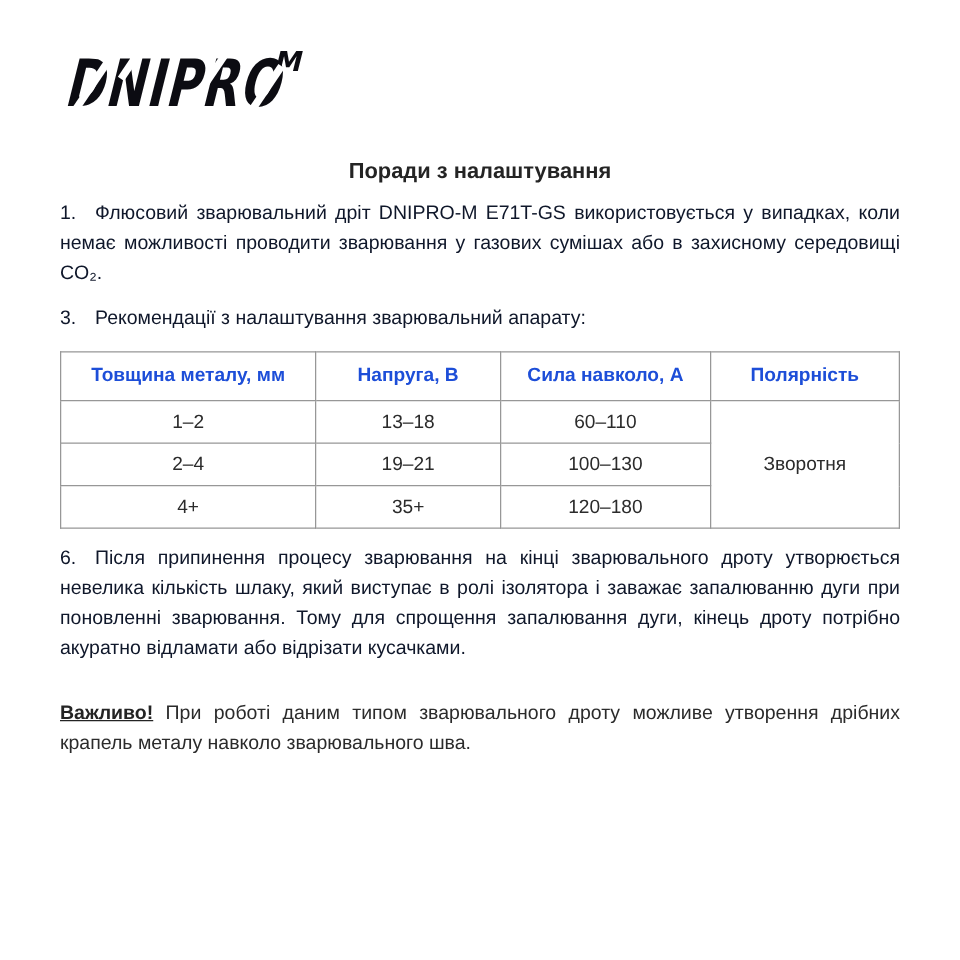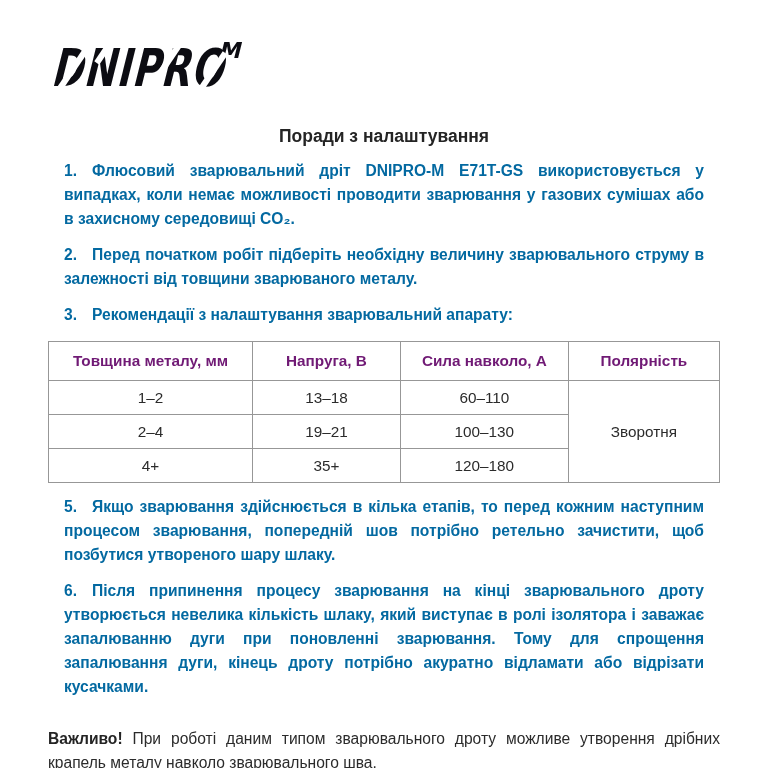--- a/index.html
+++ b/index.html
@@ -68,26 +68,25 @@
   .title {
     margin: 28px 0 8px 0;
     text-align: center;
     font-size: 17.5px;
     font-weight: bold;
     color: #242424;
   }
 
   
   .item {
-    margin: 12px 16px;
+    margin: 12px 0;
     font-size: 15.6px;
     line-height: 24px;
     text-align: justify;
-    color: #0369a1;
-    font-weight: bold;
+    color: #0f172a;
   }
   .item .num {
     display: inline-block;
     min-width: 28px;
   }
 
   
   table.spec {
     width: 100%;
     border-collapse: collapse;
@@ -97,62 +96,60 @@
   table.spec th, table.spec td {
     border: 1.5px solid #979797;
     text-align: center;
     vertical-align: middle;
     font-size: 15.3px;
     color: #2b2b2b;
   }
   table.spec th {
     font-weight: bold;
     height: 36px;
-    color: #701a75;
+    color: #1d4ed8;
   }
   table.spec td { height: 31px; text-align: center; }
   .col1 { width: 30.5%; }
   .col2 { width: 22%; }
   .col3 { width: 25%; }
   .col4 { width: 22.5%; }
 
   
   .note {
     margin-top: 28px;
     font-size: 15.6px;
     line-height: 24px;
     text-align: justify;
     color: #2b2b2b;
   }
   .note .label {
     font-weight: bold;
     color: #242424;
+    text-decoration: underline;
   }
 </style>
 </head>
 <body>
 
 <div class="page">
 
   <div class="logo">
     <span class="logo-text">DNIPRO</span>
     <span class="logo-sup">M</span>
     <i class="cut c1"></i>
     <i class="cut c2"></i>
     <i class="cut c3"></i>
     <i class="cut c4"></i>
   </div>
 
   <div class="title">Поради з налаштування</div>
 
   <p class="item">
     <span class="num">1.</span><span>Флюсовий зварювальний дріт DNIPRO-M E71T-GS  використовується у випадках, коли немає можливості проводити зварювання у газових сумішах або в захисному середовищі CO₂.</span>
-  </p>
-  <p class="item">
-    <span class="num">2.</span><span>Перед початком робіт підберіть необхідну величину зварювального струму в залежності від товщини зварюваного металу.</span>
   </p>
   <p class="item">
     <span class="num">3.</span><span>Рекомендації з налаштування зварювальний апарату:</span>
   </p>
 
   <table class="spec">
     <tbody>
       <tr>
         <th class="col1">Товщина металу, мм</th>
         <th class="col2">Напруга, В</th>
@@ -172,23 +169,20 @@
       </tr>
       <tr>
         <td>4+</td>
         <td>35+</td>
         <td>120–180</td>
       </tr>
     </tbody>
   </table>
 
   <p class="item">
-    <span class="num">5.</span><span>Якщо зварювання здійснюється в кілька етапів, то перед кожним наступним процесом зварювання, попередній шов потрібно ретельно зачистити, щоб позбутися утвореного шару шлаку.</span>
-  </p>
-  <p class="item">
     <span class="num">6.</span><span>Після припинення процесу зварювання на кінці зварювального дроту утворюється невелика кількість шлаку, який виступає в ролі ізолятора і заважає запалюванню дуги при поновленні зварювання. Тому для спрощення запалювання дуги, кінець дроту потрібно акуратно відламати або відрізати кусачками.</span>
   </p>
 
   <p class="note">
     <span class="label">Важливо!</span>
     <span>При роботі даним типом зварювального дроту можливе утворення дрібних крапель металу навколо зварювального шва.</span>
   </p>
 
 </div>
 

